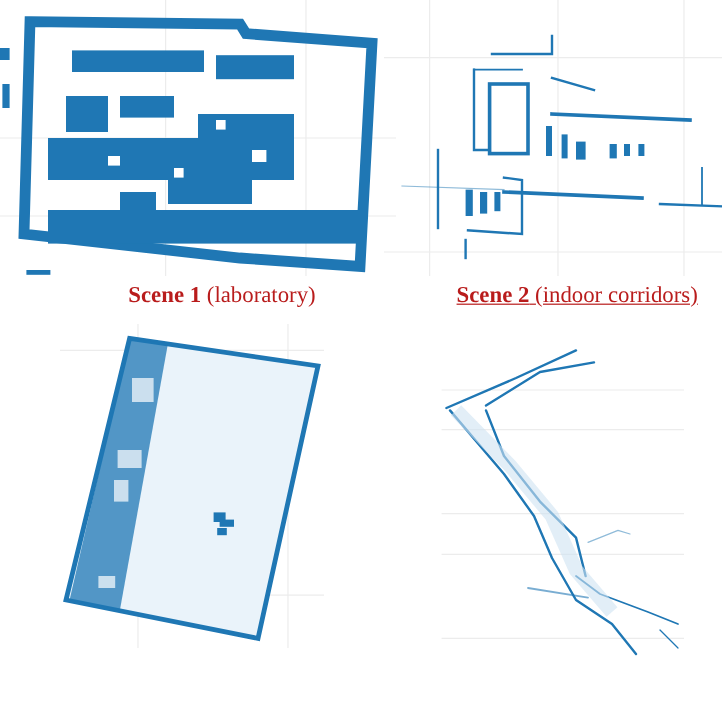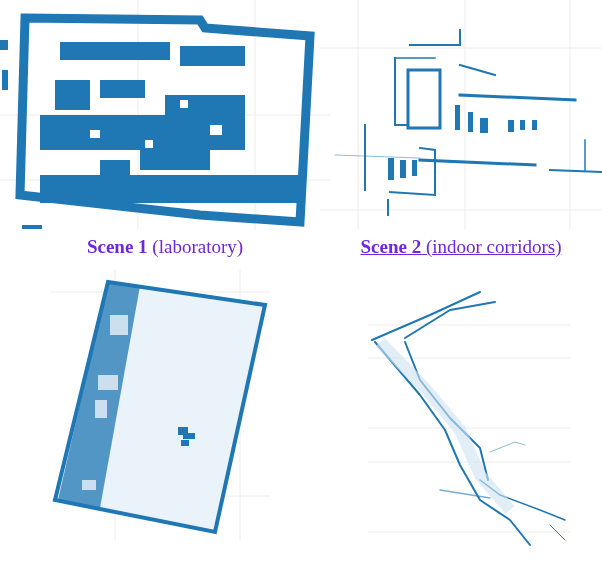--- a/index.html
+++ b/index.html
@@ -1,19 +1,19 @@
 <!DOCTYPE html>
 <html><head>
 <meta charset="utf-8">
 <style>
   html, body { margin: 0; padding: 0; background: #ffffff; }
   body { width: 602px; height: 586px; position: relative; overflow: hidden; font-family: "Liberation Serif", "DejaVu Serif", serif; }
   .panel { position: absolute; }
   .panel svg { position: absolute; left: 0; top: 0; }
-  .caption { position: absolute; font-size: 19px; color: #6d28d9; white-space: nowrap; text-align: center; }
+  .caption { position: absolute; font-size: 19px; color: #b91c1c; white-space: nowrap; text-align: center; margin-left: 20px; }
   .caption b { font-weight: bold; }
   .grid line { stroke: #ececec; stroke-width: 1; }
 </style>
 </head>
 <body>
 
 <div class="panel" style="left:0;top:0;width:330px;height:270px;">
   <svg width="330" height="230" viewBox="0 0 330 230">
     <g class="grid">
       <line x1="138" y1="0" x2="138" y2="230"></line>

